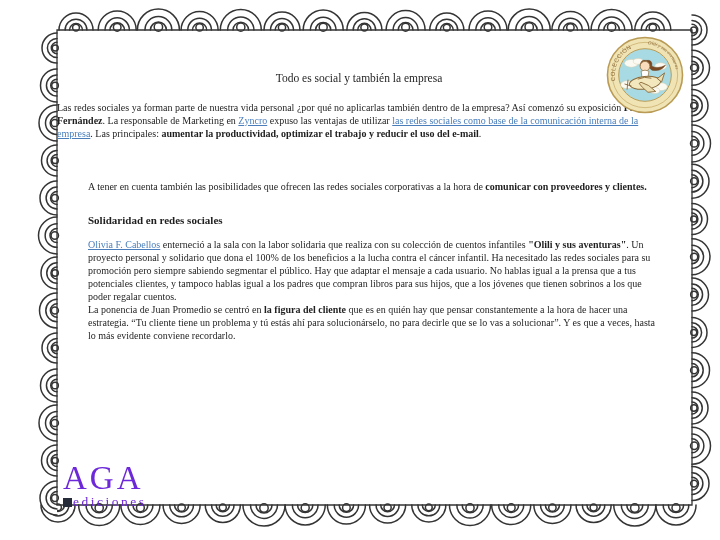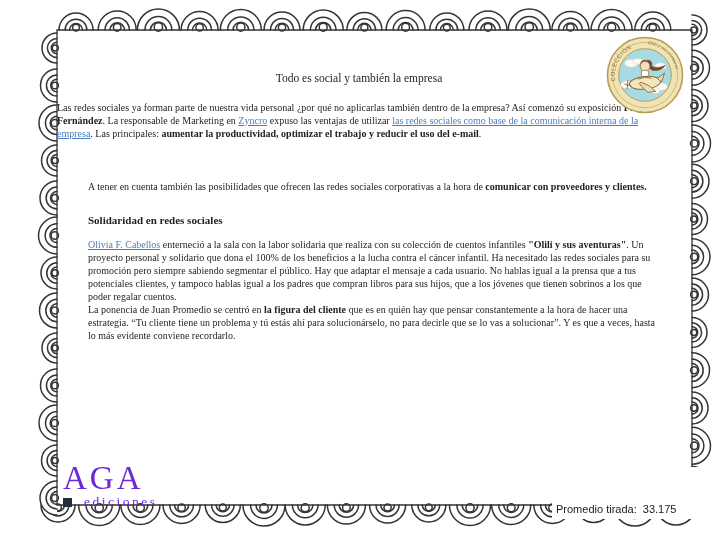--- a/index.html
+++ b/index.html
@@ -27,21 +27,21 @@
   .pl-wing,.pl-tail{fill:#ecdfb2;stroke:#8a6a3a;stroke-width:0.9;}
   .pl-prop,.pl-line{fill:none;stroke:#8a6a3a;stroke-width:0.9;}
   .g-head{fill:#f8dcbc;stroke:#8a6a3a;stroke-width:0.8;}
   .g-hair{fill:#7b4a22;stroke:#6a3d1a;stroke-width:0.5;}
   .g-body{fill:#ffffff;stroke:#8a6a3a;stroke-width:0.7;}
   .bd-arct{font-size:6px;fill:#8a6a3a;font-family:"Liberation Sans",sans-serif;letter-spacing:.5px;}
   .bd-arct2{font-size:5px;fill:#8a6a3a;font-style:italic;}
 
   .aga{position:absolute;left:63px;top:447px;z-index:3;color:#6d28d9;margin-top:16px;}
   .aga-name{font-size:33px;line-height:30px;letter-spacing:3px;}
-  .aga-sub{display:flex;align-items:center;gap:12px;margin-top:1px;}
+  .aga-sub{display:flex;align-items:center;gap:1px;margin-top:1px;}
   .aga-square{width:9px;height:9px;background:#262b3a;}
   .aga-sub-text{font-size:13.5px;letter-spacing:2.5px;}
 
   .stats{position:absolute;left:552px;top:467px;width:158px;height:50px;z-index:4;
          background:#ffffff;font-family:"Liberation Sans",sans-serif;font-size:11px;
          line-height:16px;color:#1a1a1a;padding:2px 0 0 4px;white-space:pre;}
 </style>
 </head>
 <body>
 
@@ -328,19 +328,14 @@
   </div>
 
   <div class="aga">
     <div class="aga-name">AGA</div>
     <div class="aga-sub">
       <span class="aga-square"></span>
       <span class="aga-sub-text">ediciones</span>
     </div>
   </div>
 
-  <div class="stats">
-    <div>Promedio tirada:  33.175</div>
-    
-    
-  </div>
 
 </div>
 
 </body></html>

